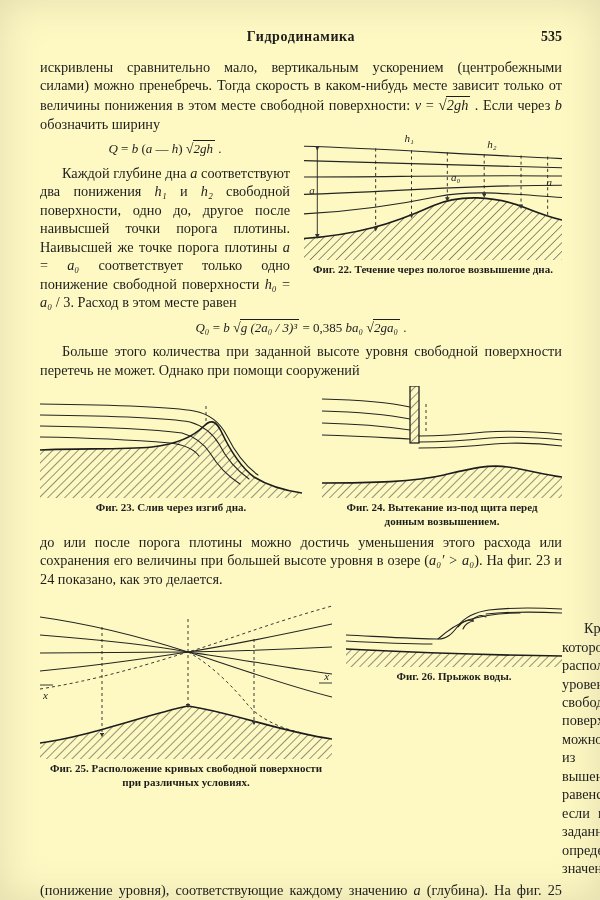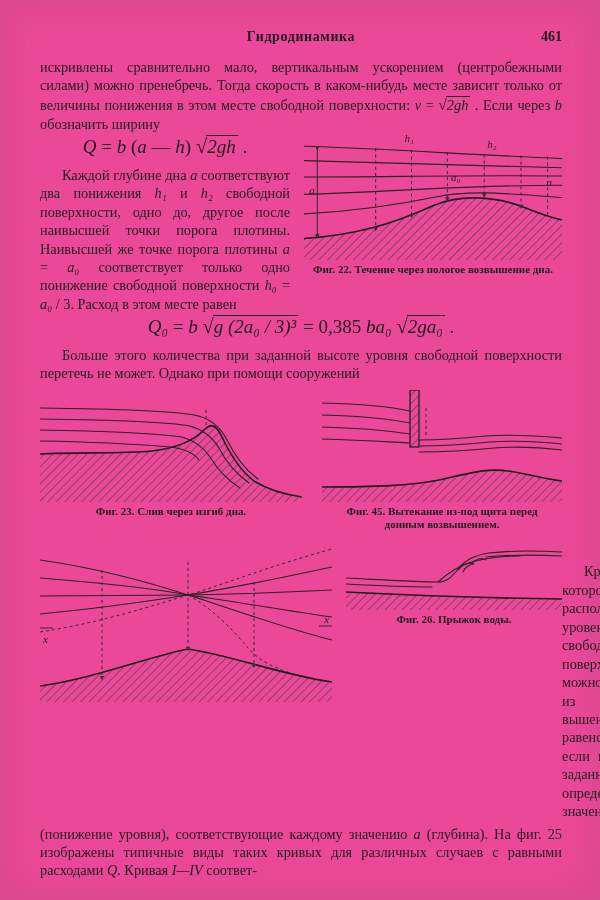--- a/index.html
+++ b/index.html
@@ -1,32 +1,32 @@
 <!DOCTYPE html>
 <html><head>
 <meta charset="utf-8">
 <style>
   * { margin:0; padding:0; box-sizing:border-box; }
   html,body { background:#d8d5ce; }
   .page {
     width:600px; height:900px; margin:0 auto;
-    background:#ec4899; color:#1d1d1d;
+    background:#fef9c3; color:#1d1d1d;
     font-family:"Liberation Serif","DejaVu Serif",serif;
     font-size:14.3px; line-height:1.29;
     padding:28px 38px 14px 40px;
     overflow:hidden; position:relative;
     box-shadow:inset 0 0 40px rgba(90,85,70,.18);
   }
   .runninghead { display:flex; align-items:baseline; margin-bottom:12px; font-weight:bold; font-size:14px; }
   .rh-spacer { width:60px; }
   .rh-title { flex:1; text-align:center; letter-spacing:.6px; }
   .rh-num { width:60px; text-align:right; }
   p.para { text-align:justify; }
   p.ind { text-indent:22px; }
-  .formula { text-align:center; margin:0 0 6px; font-size:19px; white-space:nowrap; }
+  .formula { text-align:center; margin:6px 0 6px; font-size:13px; white-space:nowrap; }
   i { font-style:italic; }
   .sqrt { white-space:nowrap; }
   .sqrt .rad { font-style:normal; font-size:1.08em; margin-right:-1px; }
   .sqrt .ovl { border-top:1.2px solid currentColor; padding:0 2px 0 1px; }
   figure { position:relative; }
   .figbody { position:relative; }
   figcaption { font-weight:bold; font-size:11px; line-height:1.22; text-align:center; margin-top:3px; padding:0 6px; }
   .fig-right { float:right; width:258px; margin:2px 0 6px 14px; }
   .figrow { display:flex; justify-content:space-between; margin:7px 0 5px; }
   .sec25 { display:flex; gap:14px; margin:7px 0 4px; align-items:flex-start; }
@@ -41,21 +41,21 @@
   .sv { stroke:#242424; stroke-width:.9; fill:none; }
 </style>
 </head>
 <body>
 
 <div class="page">
 
   <div class="runninghead">
     <span class="rh-spacer"></span>
     <span class="rh-title">Гидродинамика</span>
-    <span class="rh-num">461</span>
+    <span class="rh-num">535</span>
   </div>
 
   <p class="para">искривлены сравнительно мало, вертикальным ускорением (центробежными силами) можно пренебречь. Тогда скорость в каком-нибудь месте зависит только от величины понижения в этом месте свободной поверхности: <i>v</i> = <span class="sqrt"><span class="rad">√</span><i class="ovl">2gh</i></span> . Если через <i>b</i> обозначить ширину</p>
 
   <figure class="fig-right">
     <div class="figbody">
       <svg width="258" height="125" viewBox="0 0 252 122">
         <defs>
           <pattern id="hatch" width="6" height="6" patternUnits="userSpaceOnUse" patternTransform="rotate(45)">
             <line x1="0" y1="0" x2="0" y2="6" stroke="#3a3a3a" stroke-width="1.1"></line>
@@ -122,24 +122,25 @@
           <path class="fl-line" d="M0,13 C40,14 70,17 88,21"></path>
           <path class="fl-line" d="M0,25 C40,26 68,29 88,33"></path>
           <path class="fl-line" d="M0,37 C40,38 68,41 88,44"></path>
           <path class="fl-line" d="M0,49 C40,50 68,52 88,53"></path>
           <path class="fl-line" d="M97,50 C122,50 144,48 163,46 C192,44 218,46 240,48"></path>
           <path class="fl-line" d="M97,56 C124,56 148,54 168,52 C197,50 222,52 240,54"></path>
           <path class="fl-line" d="M97,62 C126,62 152,60 172,58 C200,56 224,58 240,60"></path>
           <line class="dv" x1="104" y1="18" x2="104" y2="48"></line>
         </svg>
       </div>
-      <figcaption>Фиг. 45. Вытекание из-под щита перед донным возвышением.</figcaption>
+      <figcaption>Фиг. 24. Вытекание из-под щита перед донным возвышением.</figcaption>
     </figure>
   </div>
 
+  <p class="para">до или после порога плотины можно достичь уменьшения этого расхода или сохранения его величины при большей высоте уровня в озере (<i>a₀′ &gt; a₀</i>). На фиг. 23 и 24 показано, как это делается.</p>
 
   <div class="sec25">
     <figure class="sec25-left">
       <div class="figbody">
         <svg width="292" height="164" viewBox="0 0 292 164">
           <path d="M0,148 C52,141 104,120 148,111 C194,118 242,137 292,144 L292,164 L0,164 Z" fill="url(#hatch)"></path>
           <path class="fl-thick" d="M0,148 C52,141 104,120 148,111 C194,118 242,137 292,144"></path>
           <path class="fl-line" d="M0,22 C64,31 114,46 148,57 C192,71 244,90 292,102"></path>
           <path class="fl-line" d="M0,40 C64,45 116,51 148,57 C198,64 248,73 292,79"></path>
           <path class="fl-line" d="M0,58 C64,58 116,57 148,57 C204,56 252,54 292,52"></path>
@@ -148,20 +149,21 @@
           <path class="dv" d="M148,57 C172,70 194,93 208,110 C220,124 240,133 262,138"></path>
           <line class="dv" x1="62" y1="32" x2="62" y2="140" marker-end="url(#arr)"></line>
           <line class="dv" x1="148" y1="24" x2="148" y2="111" marker-end="url(#arr)"></line>
           <line class="dv" x1="214" y1="44" x2="214" y2="128" marker-end="url(#arr)"></line>
           <line class="sv" x1="0" y1="90" x2="13" y2="90"></line>
           <line class="sv" x1="279" y1="88" x2="292" y2="88"></line>
         </svg>
         <span class="fl" style="left:1%;top:58%">x</span>
         <span class="fl" style="right:1%;top:46%">x</span>
       </div>
+      <figcaption>Фиг. 25. Расположение кривых свободной поверхности при различных условиях.</figcaption>
     </figure>
 
     <div class="sec25-right">
       <figure>
         <div class="figbody">
           <svg width="216" height="72" viewBox="0 0 216 72">
             <path d="M0,54 C60,57 130,60 216,61 L216,72 L0,72 Z" fill="url(#hatch)"></path>
             <path class="fl-thick" d="M0,54 C60,57 130,60 216,61"></path>
             <path class="fl-line" d="M0,40 C40,42 72,44 92,44 C101,44 106,39 112,31 C118,23 129,17 143,15 C168,12 196,13 216,14"></path>
             <path class="fl-line" d="M92,44 C100,37 110,29 122,25 C138,20 158,18 174,18"></path>

